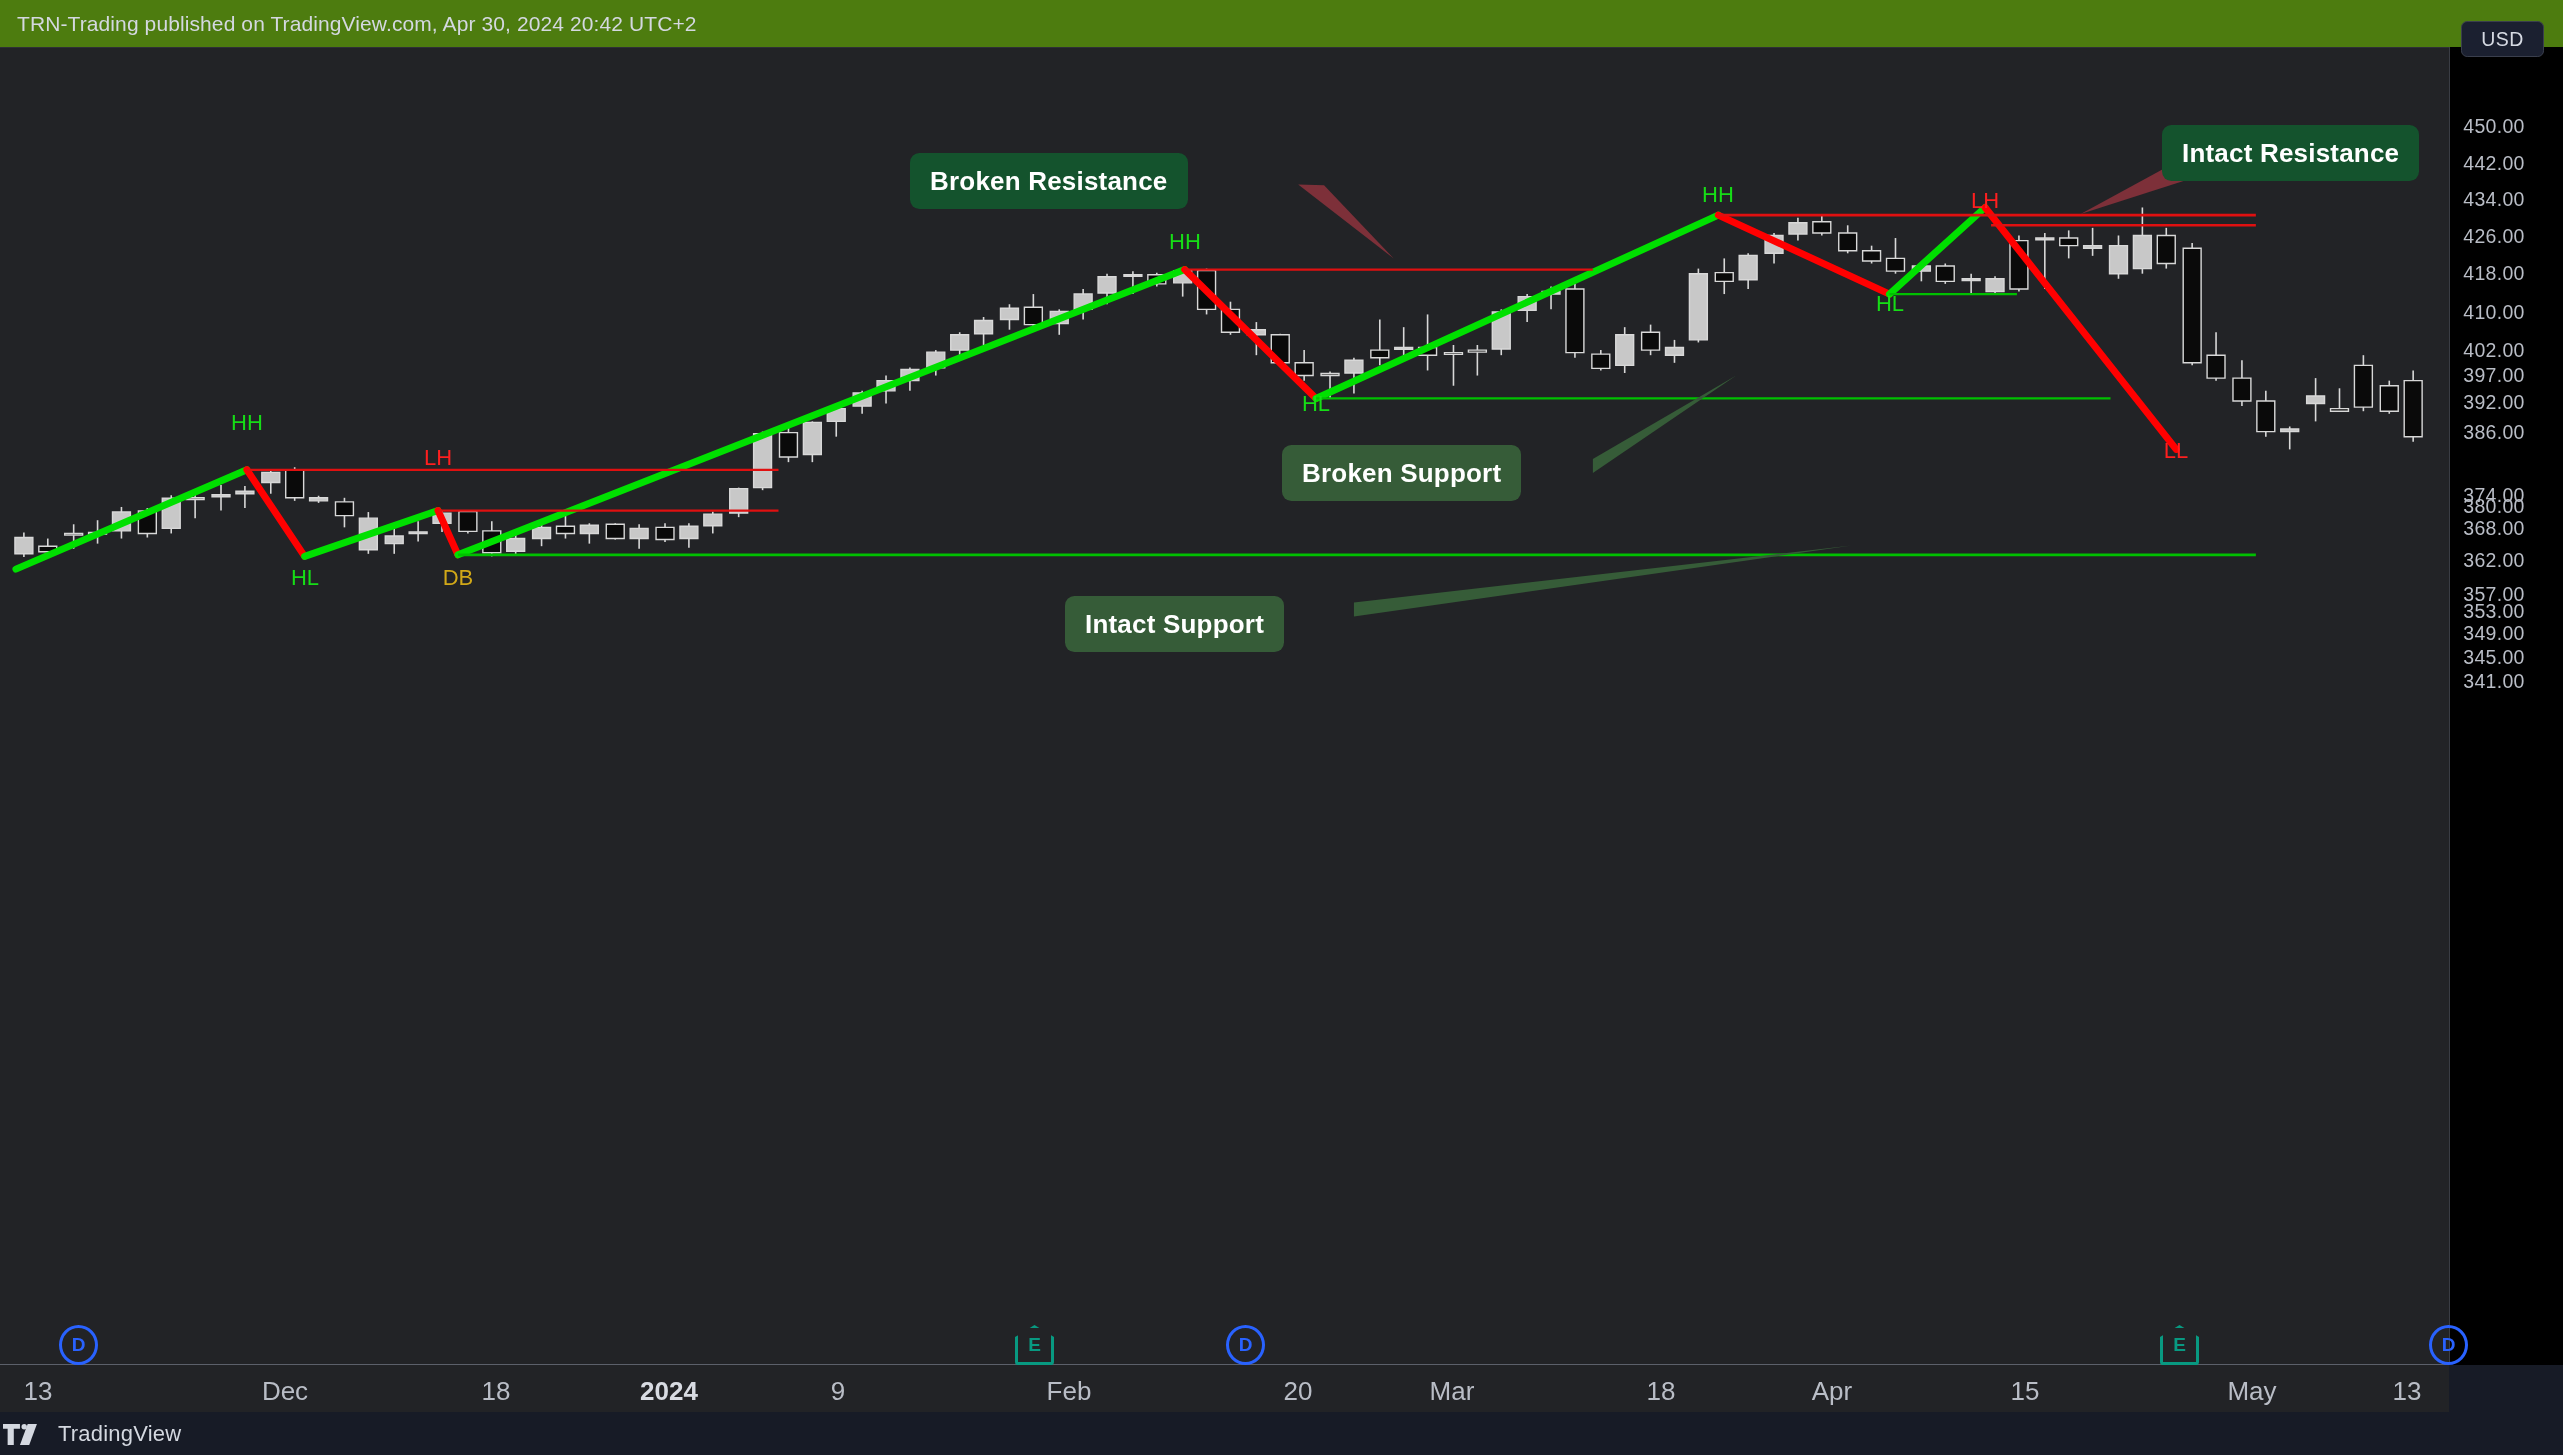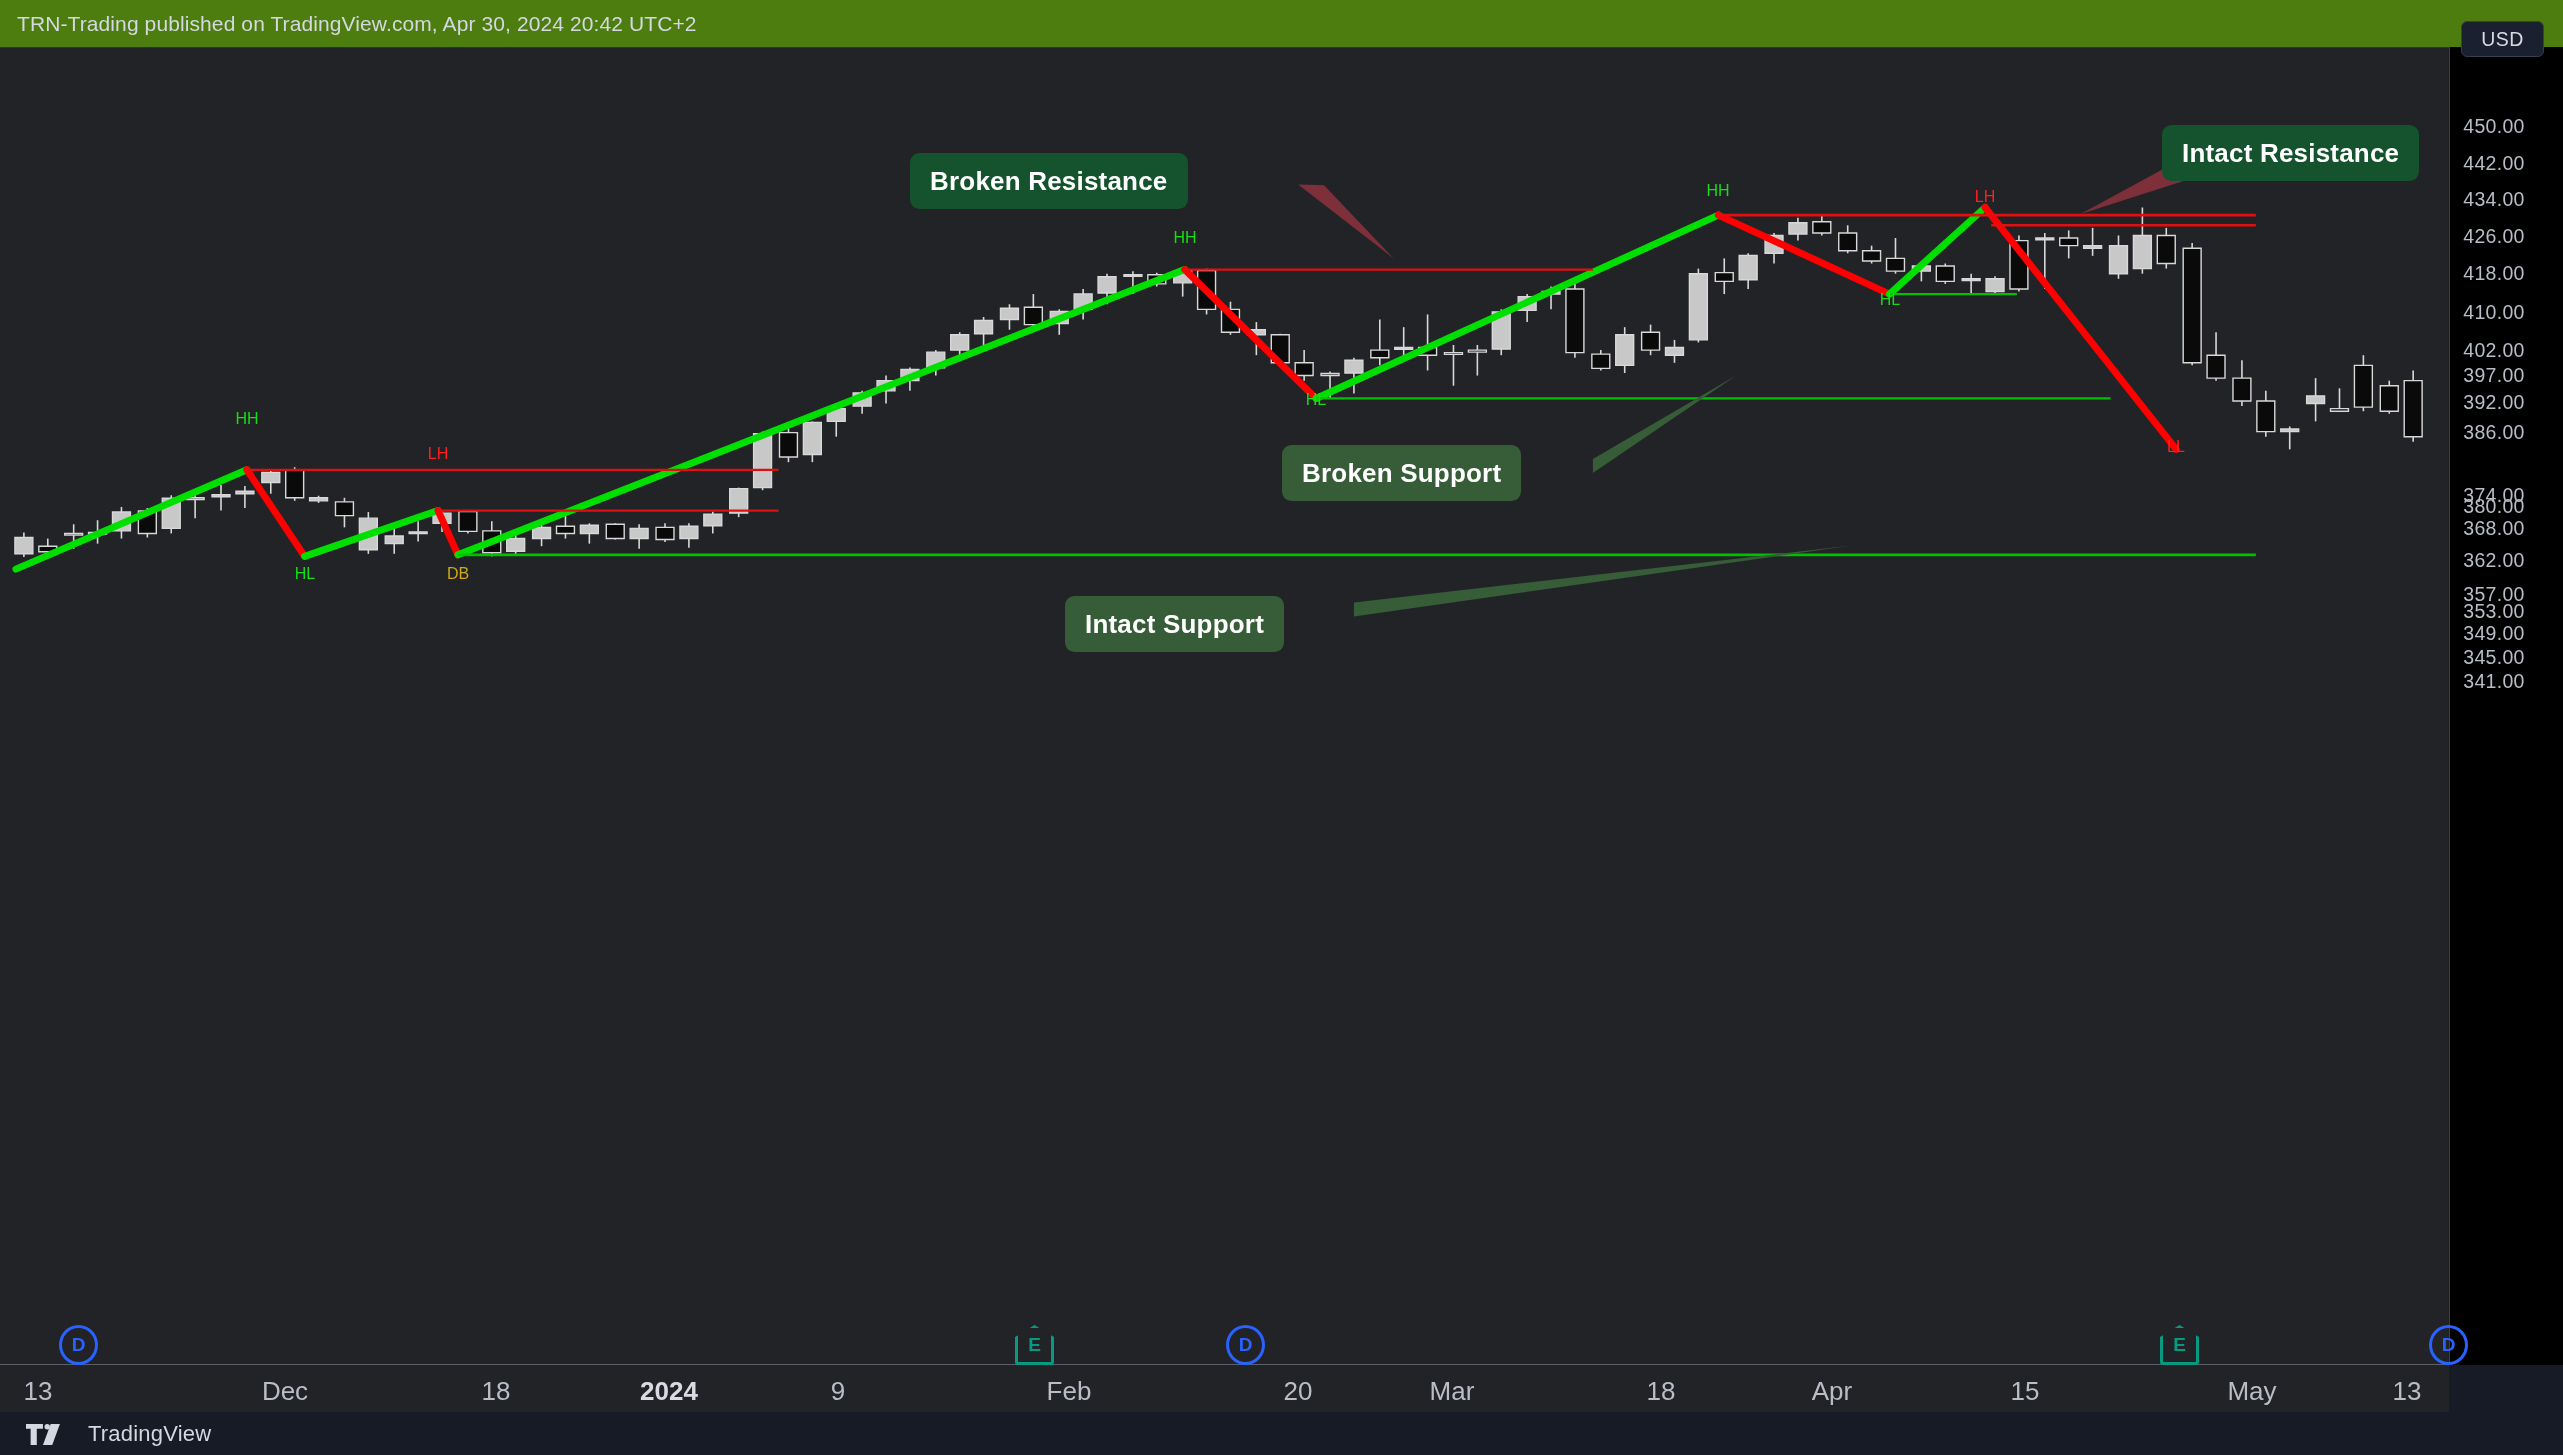--- a/index.html
+++ b/index.html
@@ -108,21 +108,21 @@
   }
   .time-tick.bold{ color:#d8dbe2; font-weight:bold; }
 
   
   #bottom-bar{
     position:absolute; left:0; top:1412px;
     width:2563px; height:44px;
     background:#171b26;
     display:flex; align-items:center;
   }
-  #tv-logo{ display:flex; align-items:center; padding-left:26px; gap:25px; }
+  #tv-logo{ display:flex; align-items:center; padding-left:3px; gap:18px; }
   #tv-logo-mark{ width:37px; height:21px; display:block; }
   #tv-logo-text{ color:#d4d8e0; font-size:22px; letter-spacing:0.2px; }
 
   
   .callout{
     position:absolute; z-index:60;
     border-radius:9.4px;
     color:#ffffff; font-size:26px; font-weight:bold;
     display:flex; align-items:center;
     padding:0 20px; height:56px;
@@ -134,21 +134,21 @@
 
   svg.overlay{
     position:absolute; left:0; top:0;
     width:2449px; height:1271px;
     overflow:visible; pointer-events:none;
   }
 
   
   .swing-label{
     position:absolute; z-index:30;
-    font-size:16px; white-space:nowrap;
+    font-size:22px; white-space:nowrap;
     transform:translateX(-50%);
   }
   .swing-label.hh,.swing-label.hl{ color:#16dd16; }
   .swing-label.lh,.swing-label.ll{ color:#ff1f1f; }
   .swing-label.db{ color:#d1a818; }
 </style>
 </head>
 <body>
 
 <div id="root">

